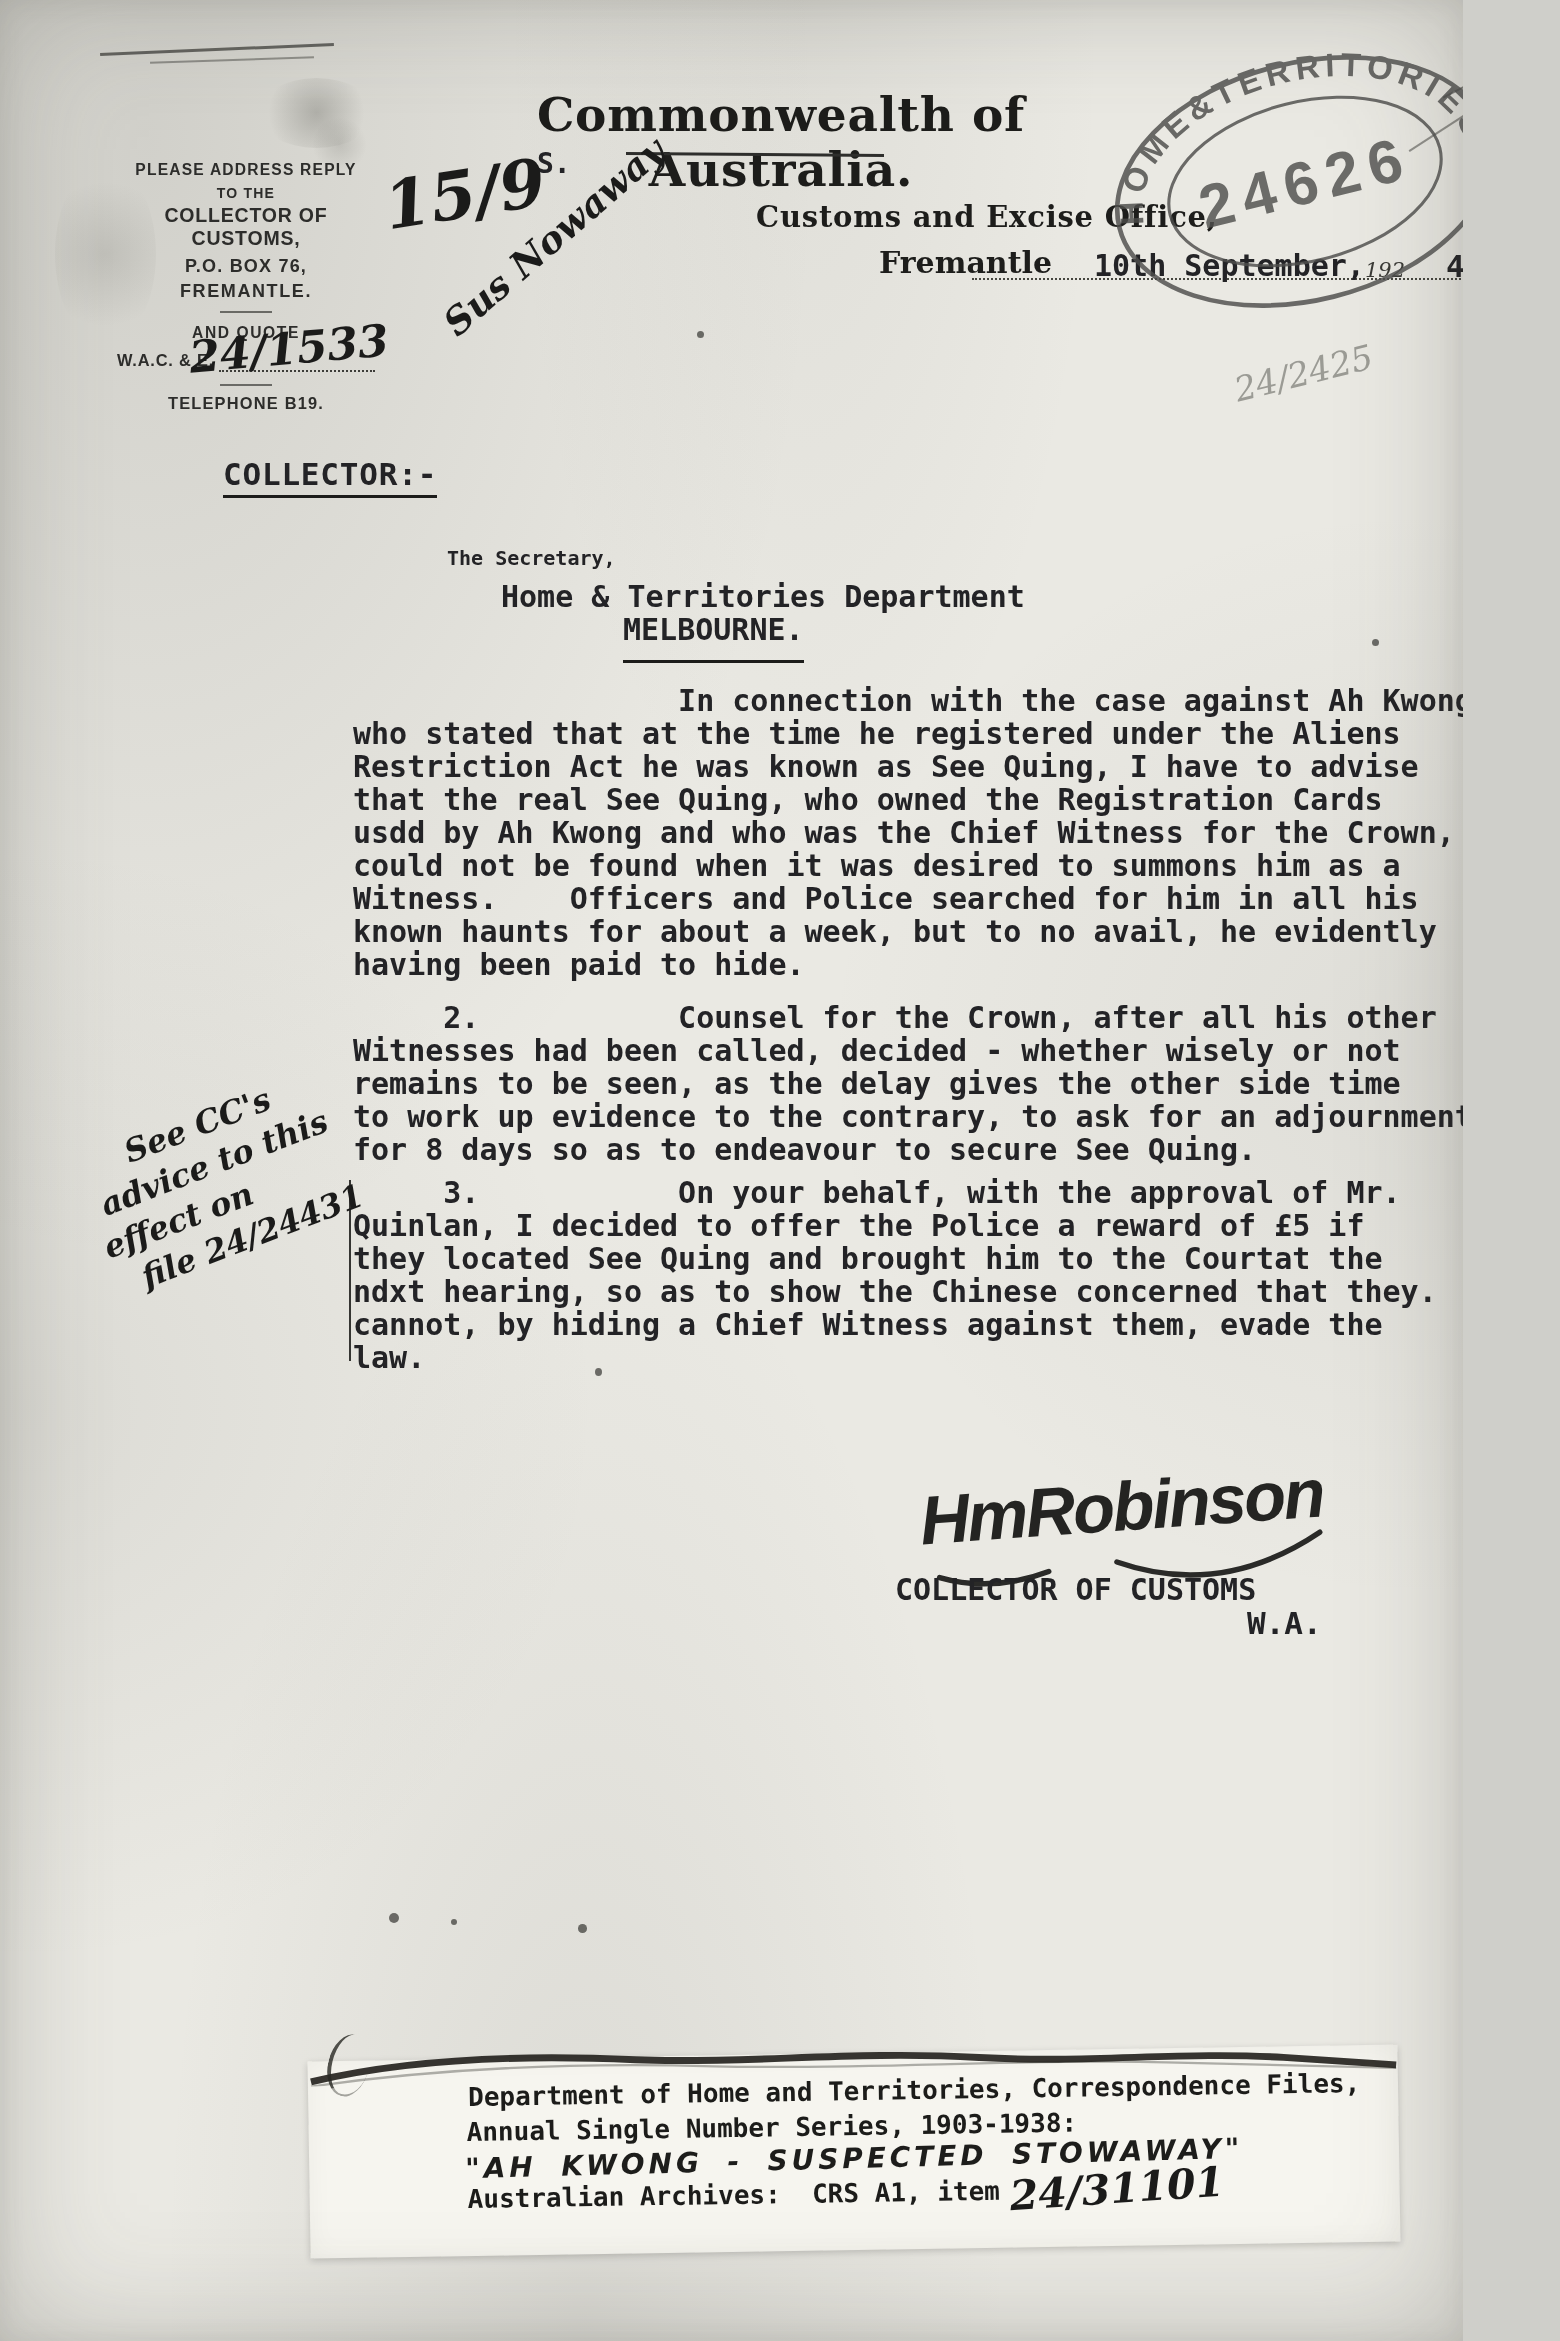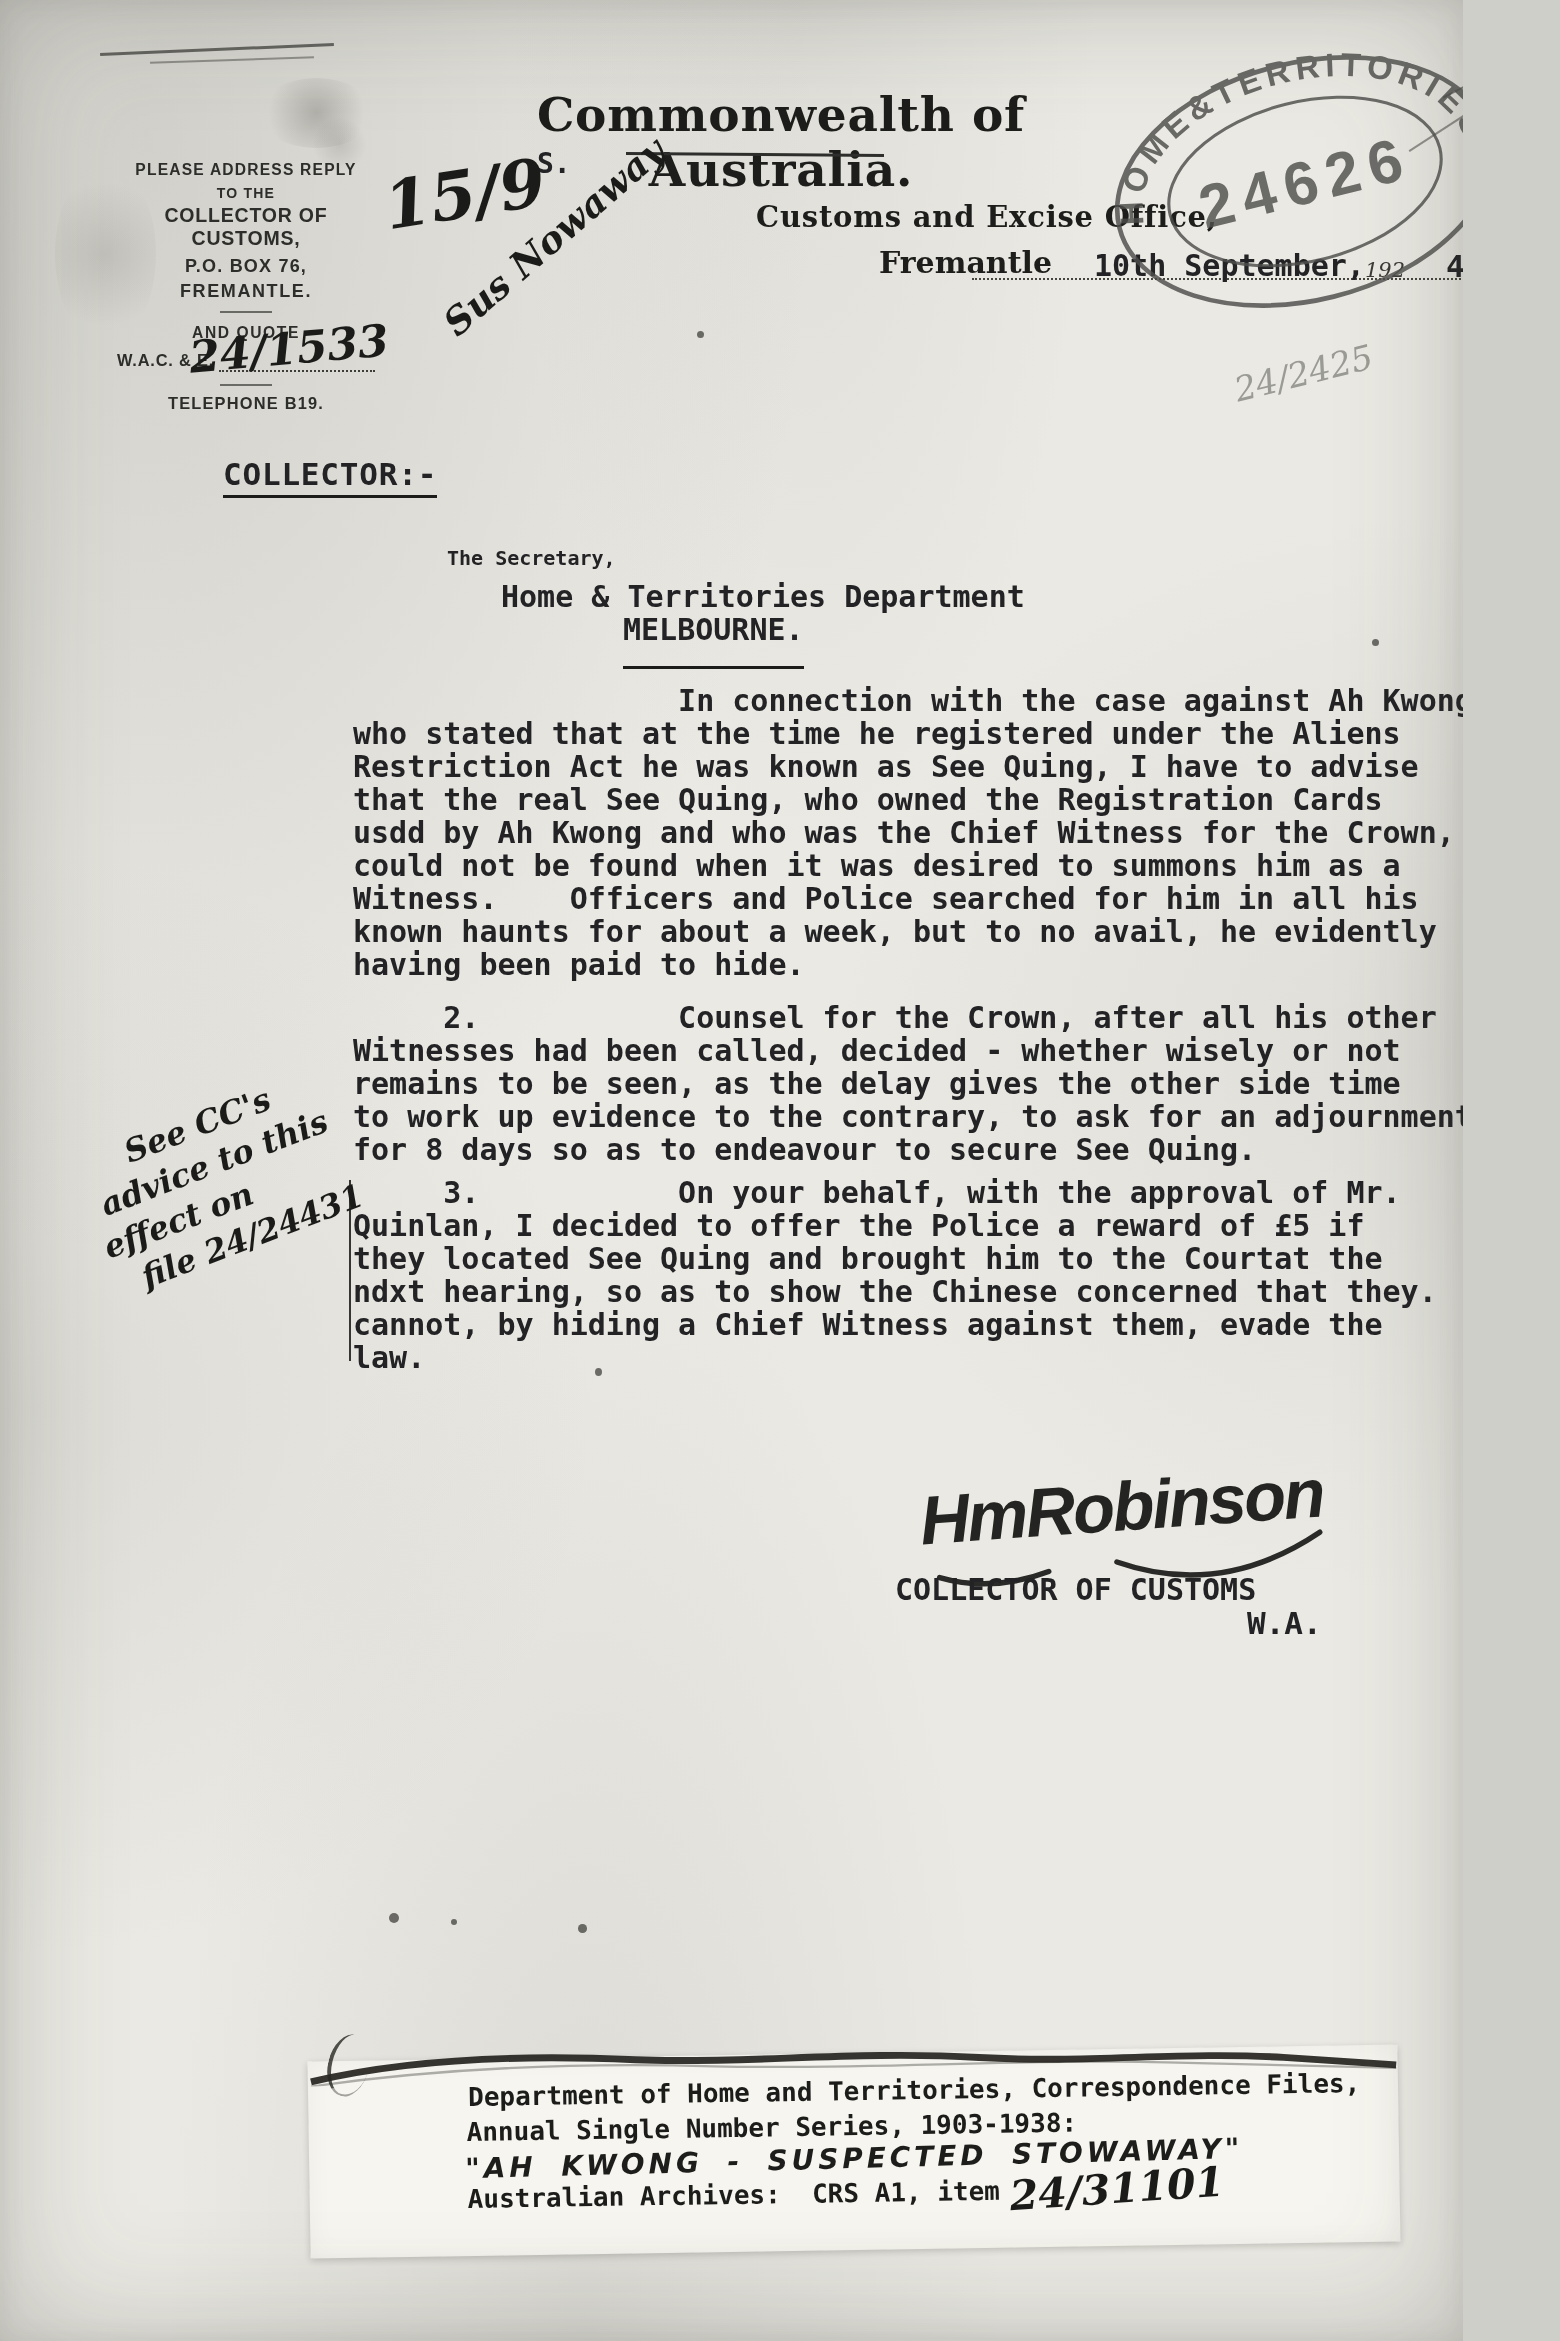--- a/index.html
+++ b/index.html
@@ -20,21 +20,21 @@
   .bl{font-family:"DejaVu Serif",serif;font-weight:700;color:#1d1d1b;}
   .tw{font-family:"DejaVu Sans Mono",monospace;font-weight:700;color:#232326;}
   .pre{white-space:pre;}
   .hw{font-family:"DejaVu Serif",serif;font-style:italic;color:#1b1b1a;}
   .lh-line{color:#2d2d2b;font-weight:700;}
   .divider{width:52px;height:0;border-top:2.3px solid #454542;margin:7.8px auto;opacity:.75;}
   .dot{position:absolute;border-radius:50%;background:#3a3a36;opacity:.72;}
   .blob{position:absolute;border-radius:50%;background:radial-gradient(circle, rgba(75,75,68,.28), transparent 70%);}
   .artifact-line{position:absolute;background:#474744;}
   .underline-thick{border-bottom:3.9px solid #1c1c1a;padding-bottom:3.1px;}
-  .underline-med{border-bottom:3.1px solid #1c1c1a;padding-bottom:19px;}
+  .underline-med{border-bottom:3.1px solid #1c1c1a;padding-bottom:13px;}
   .leader-dotted{display:inline-block;border-bottom:2.3px dotted #3c3c38;height:20px;}
   #archive-slip{position:absolute;left:309px;top:2053px;width:1090px;height:197px;
     background:#f6f5ef;transform:rotate(-.9deg);
     box-shadow:0 2.3px 7.8px rgba(0,0,0,.18), inset 0 0 26.5px rgba(0,0,0,.045);}
   svg text{font-family:"Liberation Sans",sans-serif;}
 </style>
 </head>
 <body>
 
 <div id="page">

